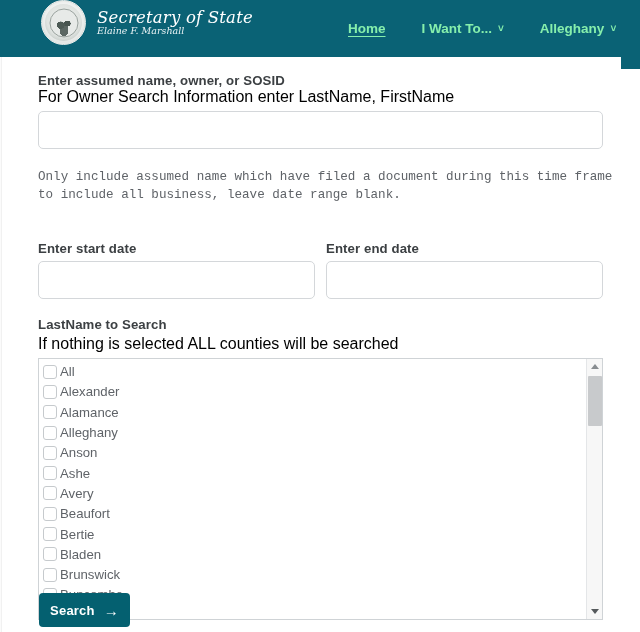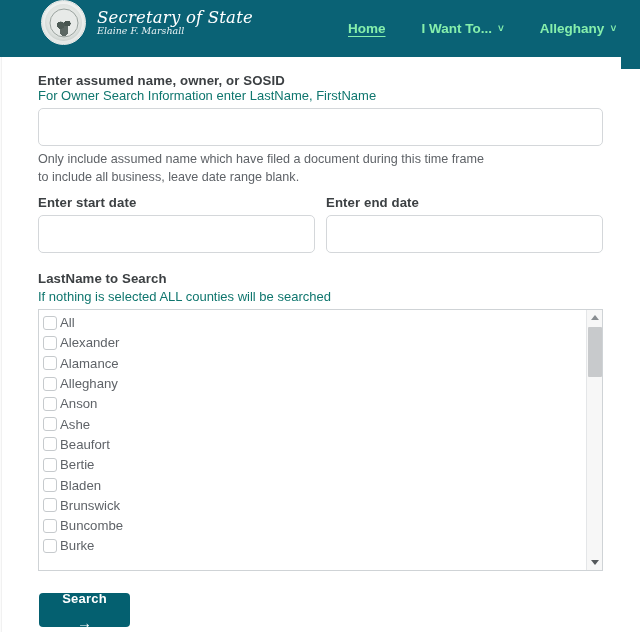--- a/index.html
+++ b/index.html
@@ -81,49 +81,49 @@
   
   .form-area { position: absolute; left: 0; top: 57px; width: 640px; }
 
   .label-strong {
     font-size: 13.2px;
     color: #3c4043;
     font-weight: bold;
     letter-spacing: .1px;
   }
   .label-normal {
-    font-size: 13px;
-    color: #0f766e;
+    font-size: 16px;
+    color: #000000;
   }
 
   .row-label { margin: 0 8px 5px 38px; }
 
   .text-input {
     display: block;
     border: 1px solid #d4d7da;
     border-radius: 5px;
     background: #fff;
     height: 38px;
     width: 565px;
     margin-left: 38px;
     font-size: 13px;
     color: #3c4043;
     padding: 0 9px;
     font-family: "Liberation Sans", sans-serif;
     outline: none;
   }
   .text-input::placeholder { color: #9aa0a6; }
 
-  .hint-block { margin-left: 38px; margin-top: 4px; }
+  .hint-block { margin-left: 38px; margin-top: 19px; font-family: Liberation Mono, monospace; }
   .hint-line { font-size: 12.6px; color: #5f6368; line-height: 1.45; }
 
   .date-row {
     display: flex; margin-left: 38px; margin-top: 8px; gap: 11px;
   }
-  .date-col { width: 277px; }
+  .date-col { width: 277px; margin-top: 28px; }
   .date-col .label-strong { display: block; margin-bottom: 5px; }
   .date-input {
     width: 277px; height: 38px;
     border: 1px solid #d4d7da; border-radius: 5px;
     background: #fff; padding: 0 9px;
     font-size: 13px; color: #3c4043;
     font-family: "Liberation Sans", sans-serif;
     outline: none;
   }
 
@@ -200,21 +200,20 @@
     width: 91px; height: 34px;
     background: #046070;
     border: none; border-radius: 4px;
     color: #ffffff;
     font-family: "Liberation Sans", sans-serif;
     font-size: 13px; font-weight: bold;
     display: flex; align-items: center; justify-content: center;
     gap: 9px;
     cursor: pointer;
     letter-spacing: .2px;
-    flex-direction: column;
   }
   .arrow-ico { display: inline-block; line-height: 1; font-size: 15px; }
 
   .page-edge {
     position: absolute; left: 0; top: 57px;
     width: 2px; height: 575px;
     background: #fbfbfb;
     border-right: 1px solid #f1f1f1;
   }
 </style>
@@ -303,20 +302,24 @@
             <span class="cb"></span>
             <span class="county-name">Alleghany</span>
           </div>
           <div class="county-row">
             <span class="cb"></span>
             <span class="county-name">Anson</span>
           </div>
           <div class="county-row">
             <span class="cb"></span>
             <span class="county-name">Ashe</span>
+          </div>
+          <div class="county-row">
+            <span class="cb"></span>
+            <span class="county-name">Avery</span>
           </div>
           <div class="county-row">
             <span class="cb"></span>
             <span class="county-name">Beaufort</span>
           </div>
           <div class="county-row">
             <span class="cb"></span>
             <span class="county-name">Bertie</span>
           </div>
           <div class="county-row">

